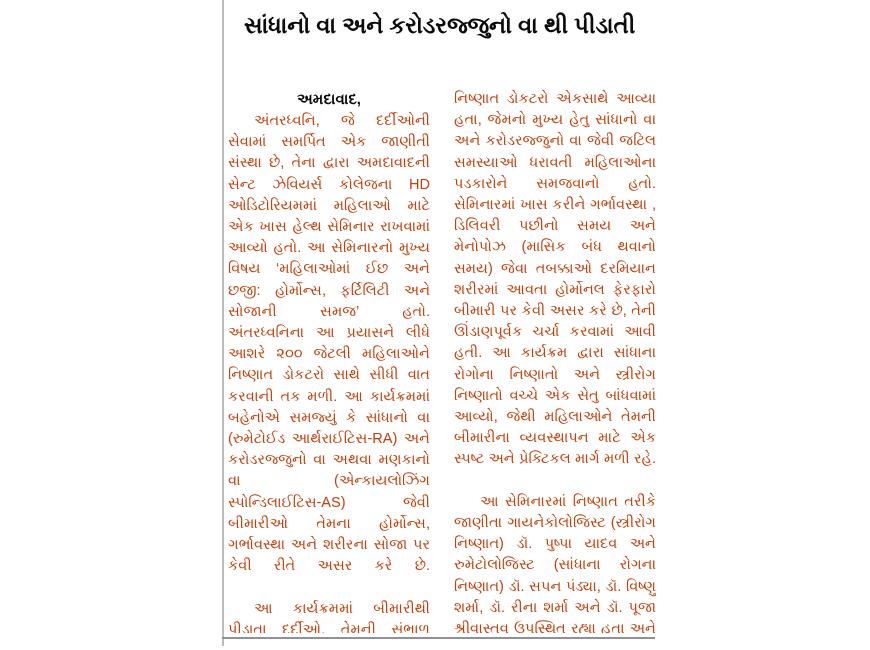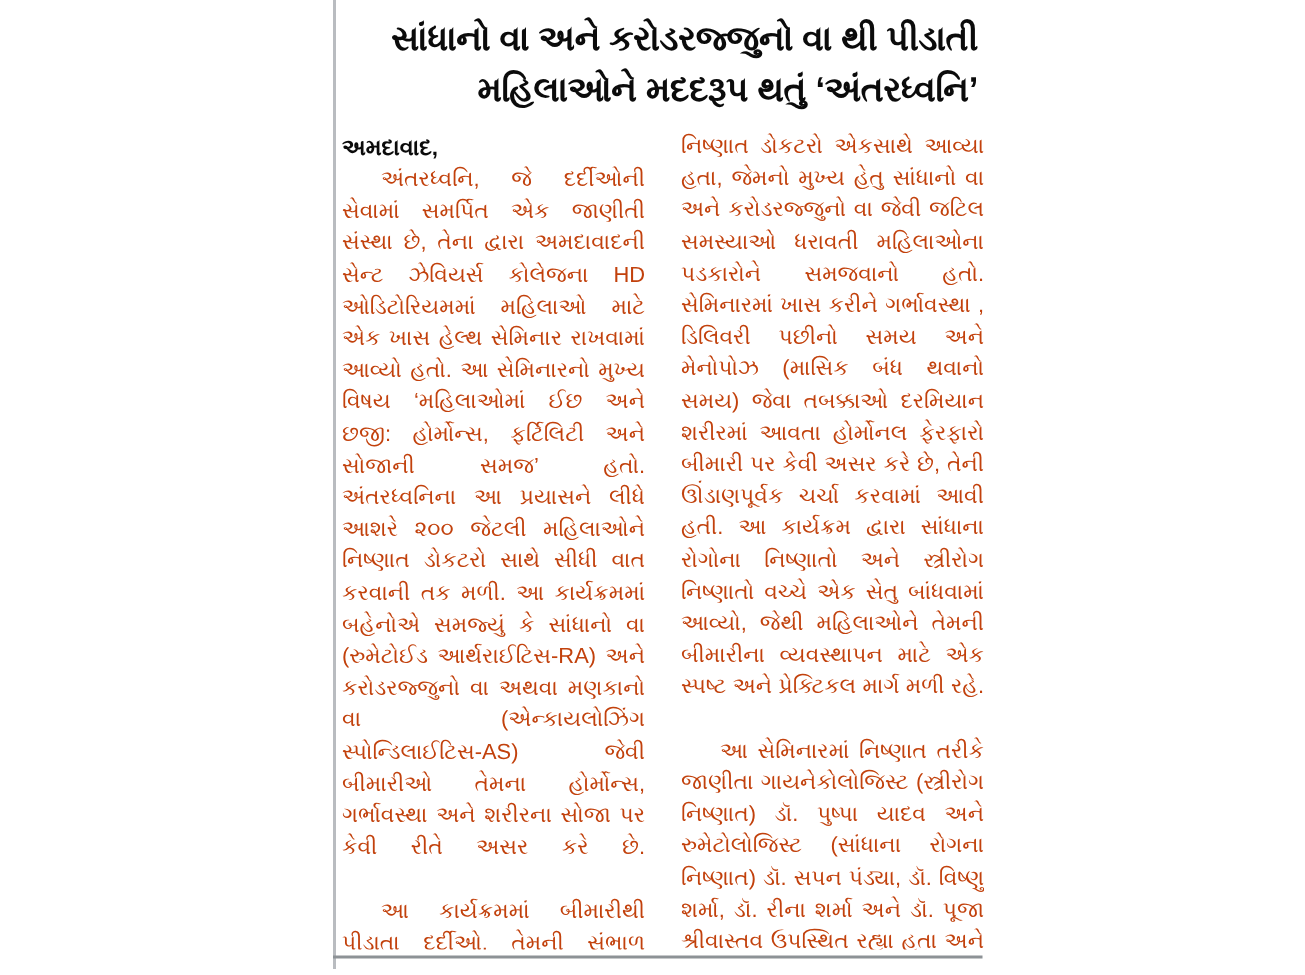--- a/index.html
+++ b/index.html
@@ -42,24 +42,24 @@
     left: 222px;
     top: 637px;
     width: 433px;
     height: 2px;
     background: #8d9296;
   }
 
   
   #headline {
     position: absolute;
-    left: 224px;
+    left: 244px;
     top: 8px;
     width: 428px;
-    text-align: right;
+    text-align: left;
   }
   .headline-line {
     display: block;
     font-family: "Liberation Sans", "DejaVu Sans", sans-serif;
     font-weight: bold;
     font-size: 23px;
     line-height: 34px;
     letter-spacing: -0.2px;
     color: #0b0b0b;
     white-space: nowrap;
@@ -77,21 +77,21 @@
     justify-content: space-between;
   }
   .column {
     width: 202px;
     height: 545px;
     overflow: hidden;
   }
 
   .dateline {
     display: block;
-    text-align: left;
+    text-align: center;
     font-weight: bold;
     font-size: 15px;
     line-height: 21px;
     color: #0b0b0b;
     margin: 0 0 1px 0;
   }
 
   p.para {
     margin: 0;
     font-size: 14.6px;
@@ -118,21 +118,20 @@
 </head>
 <body>
 
 <div id="clipping">
 
   <div class="rule-left"></div>
   <div class="rule-bottom"></div>
 
   <div id="headline">
     <span class="headline-line">સાંધાનો વા અને કરોડરજ્જુનો વા થી પીડાતી</span>
-    <span class="headline-line">મહિલાઓને મદદરૂપ થતું ‘અંતરધ્વનિ’</span>
   </div>
 
   <div id="columns">
 
     <div class="column">
       <span class="dateline">અમદાવાદ,</span>
       <p class="para indent stretch-last">અંતરધ્વનિ, જે દર્દીઓની સેવામાં સમર્પિત એક જાણીતી સંસ્થા છે, તેના દ્વારા અમદાવાદની સેન્ટ ઝેવિયર્સ કોલેજના HD ઓડિટોરિયમમાં મહિલાઓ માટે એક ખાસ હેલ્થ સેમિનાર રાખવામાં આવ્યો હતો. આ સેમિનારનો મુખ્ય વિષય ‘મહિલાઓમાં ઈછ અને છજી: હોર્મોન્સ, ફર્ટિલિટી અને સોજાની સમજ’ હતો. અંતરધ્વનિના આ પ્રયાસને લીધે આશરે ૨૦૦ જેટલી મહિલાઓને નિષ્ણાત ડોકટરો સાથે સીધી વાત કરવાની તક મળી. આ કાર્યક્રમમાં બહેનોએ સમજ્યું કે સાંધાનો વા (રુમેટોઈડ આર્થરાઈટિસ-RA) અને કરોડરજ્જુનો વા અથવા મણકાનો વા (એન્કાયલોઝિંગ સ્પોન્ડિલાઈટિસ-AS) જેવી બીમારીઓ તેમના હોર્મોન્સ, ગર્ભાવસ્થા અને શરીરના સોજા પર કેવી રીતે અસર કરે છે.</p>
       <p class="para indent stretch-last">આ કાર્યક્રમમાં બીમારીથી પીડાતા દર્દીઓ, તેમની સંભાળ રાખનારા પરિવારજનો અને</p>
     </div>
 

